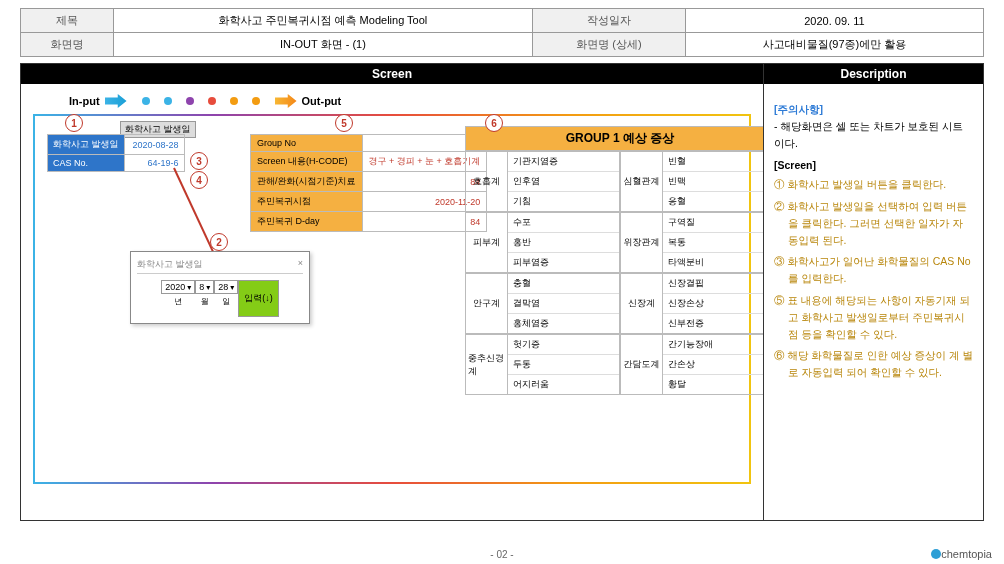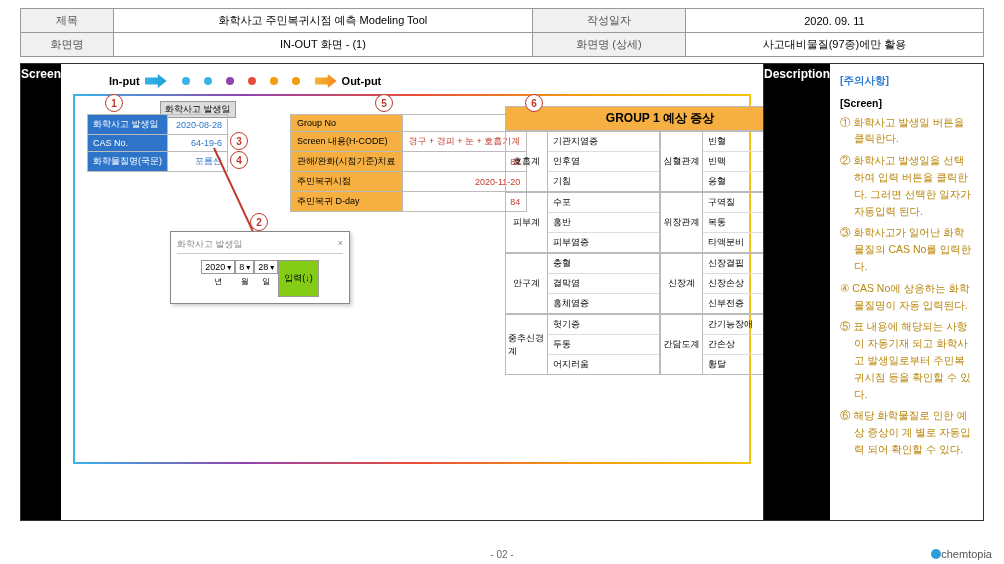--- a/index.html
+++ b/index.html
@@ -1,22 +1,22 @@
 <!DOCTYPE html>
 <html><head>
 <meta charset="utf-8">
 <style>
 *{margin:0;padding:0;box-sizing:border-box;font-family:"Malgun Gothic",sans-serif}
 body{background:#fff;width:1004px;height:564px;position:relative;font-size:11px}
 .top-table{width:calc(100% - 40px);margin:8px 20px 0;border-collapse:collapse}
 .top-table td{border:1px solid #999;padding:4px 8px;text-align:center;font-size:11px}
 .top-table .h{background:#f0f0f0;color:#555}
 .content{display:flex;margin:6px 20px 0;border:1px solid #333;height:458px}
-.screen-col{flex:1;display:flex;flex-direction:row}
-.desc-col{width:220px;border-left:1px solid #333;display:flex;flex-direction:row}
+.screen-col{flex:1;display:flex;flex-direction:column}
+.desc-col{width:220px;border-left:1px solid #333;display:flex;flex-direction:column}
 .bar{background:#000;color:#fff;text-align:center;font-weight:bold;padding:3px 0;font-size:12px}
 .screen-body{flex:1;position:relative;padding:8px;overflow:hidden}
 .inout-row{display:flex;align-items:center;gap:5px;margin:2px 0 6px 40px;font-weight:bold}
 .arrow{width:22px;height:14px;background:linear-gradient(90deg,#3bb3e6,#1a9fd6);clip-path:polygon(0 25%,60% 25%,60% 0,100% 50%,60% 100%,60% 75%,0 75%)}
 .arrow.o{background:linear-gradient(90deg,#f7b733,#f48617)}
 .dots{display:flex;gap:14px;margin:0 10px}
 .dot{width:8px;height:8px;border-radius:50%}
 .rainbow{margin:4px 4px 0;padding:6px;border:2px solid;border-image:linear-gradient(90deg,#3bb3e6,#8e44ad,#e74c3c,#f39c12,#f1c40f) 1;height:370px;position:relative}
 .circ{position:absolute;width:18px;height:18px;border:1.5px solid #c0392b;border-radius:50%;color:#c0392b;font-size:10px;font-weight:bold;display:flex;align-items:center;justify-content:center;background:#fff;z-index:5}
 .input-table{position:absolute;left:12px;top:18px;border-collapse:collapse;font-size:9px}
@@ -39,21 +39,21 @@
 .arrow-red::after{content:"";position:absolute;bottom:-4px;left:-3px;border:4px solid transparent;border-top:6px solid #c0392b}
 .symptom{position:absolute;left:430px;top:10px;width:310px}
 .symptom-h{background:#f5b041;text-align:center;padding:3px;font-size:12px;font-weight:bold;border:1px solid #bbb}
 .symptom-body{display:flex}
 .sym-col{flex:1}
 .sym-block{border:1px solid #bbb;display:flex;font-size:9px}
 .sym-cat{width:42px;display:flex;align-items:center;justify-content:center;border-right:1px solid #bbb;padding:2px}
 .sym-items{flex:1}
 .sym-items div{border-bottom:1px solid #ddd;padding:3px 5px}
 .sym-items div:last-child{border-bottom:none}
-.desc-body{padding:8px 10px;font-size:10.5px;line-height:1.6}
+.desc-body{padding:17px 10px;font-size:10.5px;line-height:1.6}
 .desc-body .warn{color:#2e7bd6;font-weight:bold}
 .desc-body .sect{font-weight:bold;margin:6px 0 2px}
 .desc-body .step{color:#b8860b;margin-bottom:5px;padding-left:14px;text-indent:-14px}
 .page-num{position:absolute;bottom:4px;left:0;right:0;text-align:center;font-size:10px;color:#666}
 .brand{position:absolute;bottom:4px;right:12px;font-size:11px;color:#555;display:flex;align-items:center;gap:0}
 .brand-dot{width:10px;height:10px;background:#2e9fd6;border-radius:50%}
 </style>
 </head>
 <body>
 
@@ -106,24 +106,20 @@
         <table class="input-table">
           <tbody>
               <tr>
                 <td class="lb">화학사고 발생일</td>
                 <td class="vl">2020-08-28</td>
               </tr>
           <tr>
                 <td class="lb">CAS No.</td>
                 <td class="vl">64-19-6</td>
               </tr>
-          <tr>
-                <td class="lb">화학물질명(국문)</td>
-                <td class="vl">포름산</td>
-              </tr>
         </tbody>
           </table>
 
         <div class="arrow-red"></div>
 
         <table class="group-table">
           <tbody>
               <tr>
                 <td class="lb">Group No</td>
                 <td class="vl">1</td>
@@ -243,25 +239,25 @@
           </div>
         </div>
       </div>
     </div>
   </div>
 
   <div class="desc-col">
     <div class="bar">Description</div>
     <div class="desc-body">
       <div class="warn">[주의사항]</div>
+      <div>- 해당화면은 셀 또는 차트가 보호된 시트이다.</div>
       <div class="sect">[Screen]</div>
       <div class="step">① 화학사고 발생일 버튼을 클릭한다.</div>
       <div class="step">② 화학사고 발생일을 선택하여 입력 버튼을 클릭한다. 그러면 선택한 일자가 자동입력 된다.</div>
       <div class="step">③ 화학사고가 일어난 화학물질의 CAS No를 입력한다.</div>
-      <div class="step">④ CAS No에 상응하는 화학물질명이 자동 입력된다.</div>
       <div class="step">⑤ 표 내용에 해당되는 사항이 자동기재 되고 화학사고 발생일로부터 주민복귀시점 등을 확인할 수 있다.</div>
       <div class="step">⑥ 해당 화학물질로 인한 예상 증상이 계 별로 자동입력 되어 확인할 수 있다.</div>
     </div>
   </div>
 </div>
 
 <div class="page-num">- 02 -</div>
 <div class="brand">
   <div class="brand-dot"></div>
   <span>chemtopia</span>

